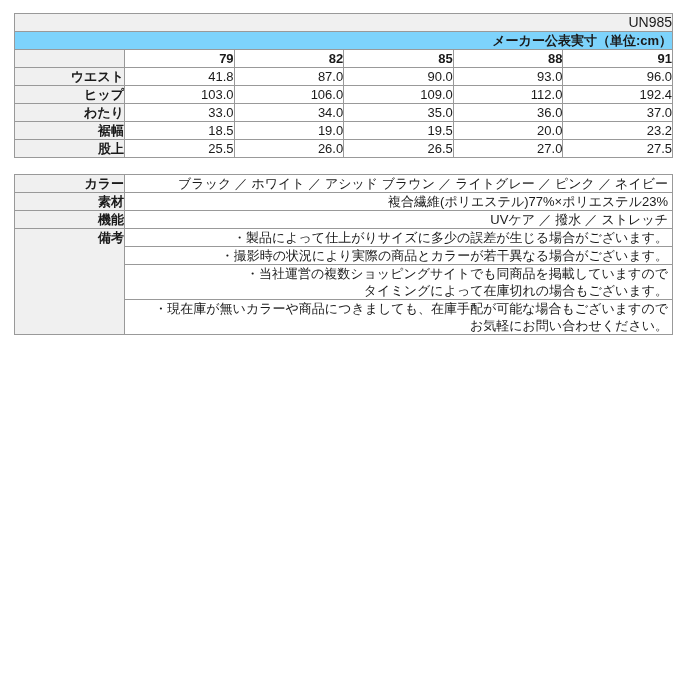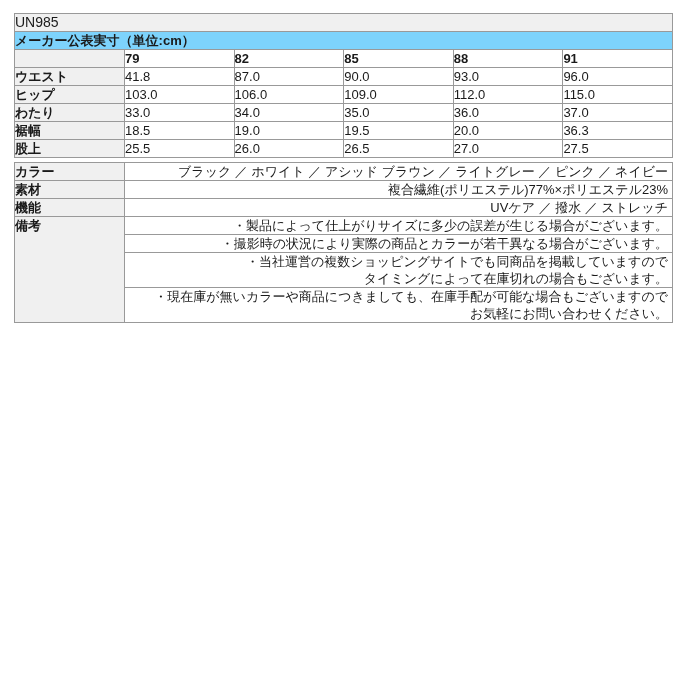--- a/index.html
+++ b/index.html
@@ -15,30 +15,30 @@
   }
   .page {
     padding: 13px 0 0 14px;
   }
   table {
     border-collapse: collapse;
     table-layout: fixed;
     width: 659px;
   }
   .spec-table {
-    margin-top: 4px;
+    margin-top: 16px;
   }
   col.c-label { width: 110px; }
   th, td {
     border: 1px solid #999999;
     font-size: 13px;
     line-height: 17px;
     height: 17px;
     padding: 0;
-    text-align: left;
+    text-align: right;
     font-weight: normal;
     color: #1a1a1a;
     overflow: hidden;
     white-space: nowrap;
   }
   th {
     background: #f0f0f0;
     font-weight: bold;
   }
   .title-cell {
@@ -109,37 +109,37 @@
         <td>90.0</td>
         <td>93.0</td>
         <td>96.0</td>
       </tr>
       <tr>
         <th>ヒップ</th>
         <td>103.0</td>
         <td>106.0</td>
         <td>109.0</td>
         <td>112.0</td>
-        <td>115.0</td>
+        <td>192.4</td>
       </tr>
       <tr>
         <th>わたり</th>
         <td>33.0</td>
         <td>34.0</td>
         <td>35.0</td>
         <td>36.0</td>
         <td>37.0</td>
       </tr>
       <tr>
         <th>裾幅</th>
         <td>18.5</td>
         <td>19.0</td>
         <td>19.5</td>
         <td>20.0</td>
-        <td>36.3</td>
+        <td>23.2</td>
       </tr>
       <tr>
         <th>股上</th>
         <td>25.5</td>
         <td>26.0</td>
         <td>26.5</td>
         <td>27.0</td>
         <td>27.5</td>
       </tr>
     </tbody>

